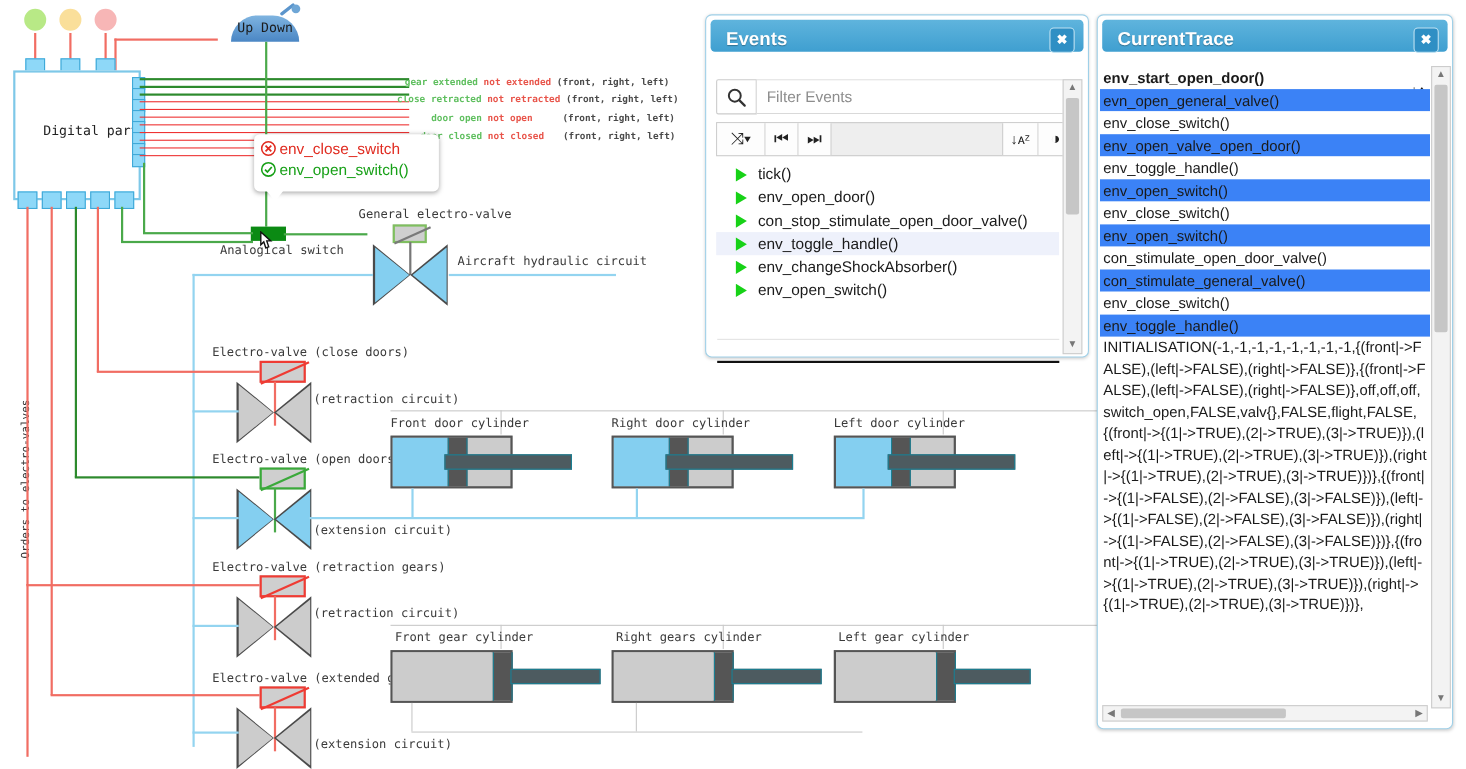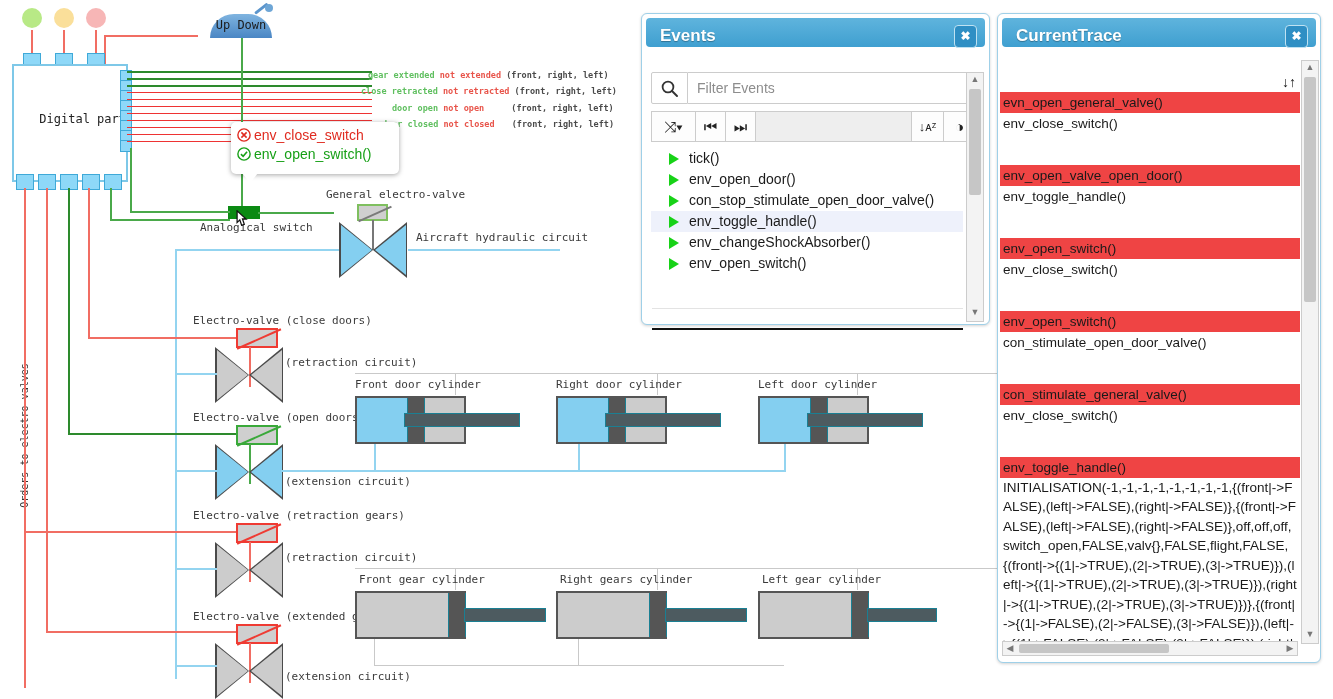--- a/index.html
+++ b/index.html
@@ -130,21 +130,21 @@
   .vscroll .up,.vscroll .dn{position:absolute;left:0;width:16px;height:15px;text-align:center;
      line-height:13px;font-size:9px;color:#777;}
   .vscroll .up{top:0;} .vscroll .dn{bottom:0;}
   .vscroll .thumb{position:absolute;left:2px;width:12px;background:#c6c6c6;border-radius:2px;}
 
   
   #trace{left:997px;top:13px;width:324px;height:650px;}
   #trList{position:absolute;left:2px;top:46px;width:300px;height:584px;overflow:hidden;
      font-size:13.5px;color:#1a1a1a;}
   .trrow{padding:1px 3px 0 3px;line-height:19.5px;white-space:nowrap;}
-  .trrow.alt{background:#ef4444;margin-top:32px;}
+  .trrow.alt{background:#3b82f6;}
   .trrow.bold{font-weight:bold;}
   .trwrap{padding:0 3px;line-height:19.5px;white-space:pre-wrap;word-break:break-all;}
   #trSortIcon{position:absolute;right:24px;top:60px;font-size:14px;font-weight:bold;color:#111;}
   #trHScroll{position:absolute;left:4px;bottom:6px;width:296px;height:15px;background:#f3f3f3;
      border:1px solid #ccc;box-sizing:border-box;}
   #trHScroll .lt,#trHScroll .rt2{position:absolute;top:0;width:14px;height:13px;text-align:center;
      line-height:12px;font-size:9px;color:#777;}
   #trHScroll .lt{left:0;} #trHScroll .rt2{right:0;}
   #trHScroll .thumb{position:absolute;left:16px;top:2px;width:150px;height:9px;background:#c6c6c6;border-radius:2px;}
 </style>
@@ -454,20 +454,21 @@
 
 <div class="panel" id="trace">
   <div class="ptitlebar">
     <div class="ttl">CurrentTrace</div>
     <div class="closebtn">✖</div>
   </div>
 
   <div id="trSortIcon">↓↑</div>
 
   <div id="trList">
+    <div class="trrow bold">env_start_open_door()</div>
     <div class="trrow alt">evn_open_general_valve()</div>
     <div class="trrow">env_close_switch()</div>
     <div class="trrow alt">env_open_valve_open_door()</div>
     <div class="trrow">env_toggle_handle()</div>
     <div class="trrow alt">env_open_switch()</div>
     <div class="trrow">env_close_switch()</div>
     <div class="trrow alt">env_open_switch()</div>
     <div class="trrow">con_stimulate_open_door_valve()</div>
     <div class="trrow alt">con_stimulate_general_valve()</div>
     <div class="trrow">env_close_switch()</div>

